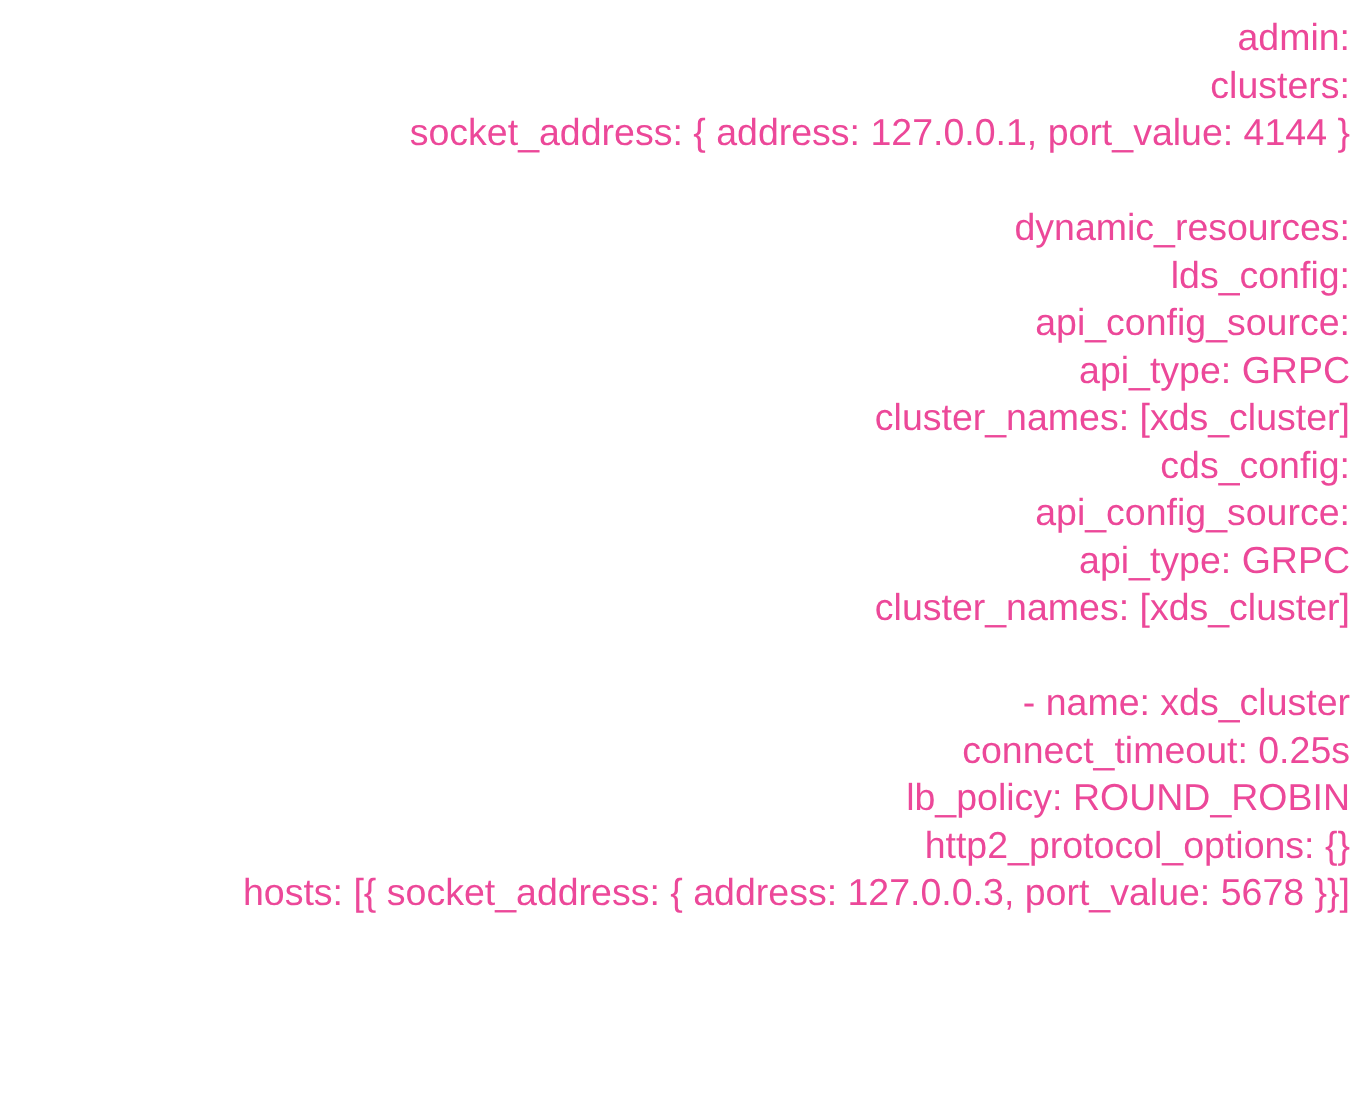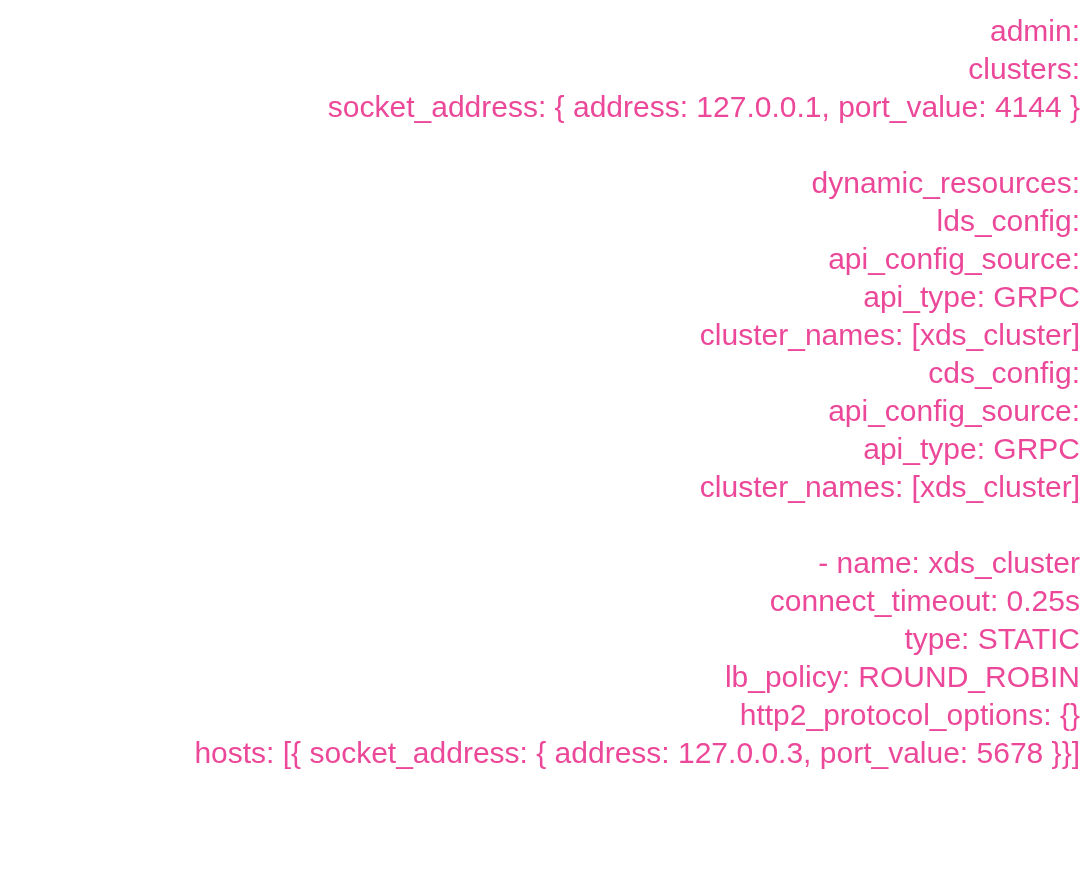--- a/index.html
+++ b/index.html
@@ -41,18 +41,17 @@
     <div class="code-line">    api_config_source:</div>
     <div class="code-line">      api_type: GRPC</div>
     <div class="code-line">      cluster_names: [xds_cluster]</div>
     <div class="code-line">  cds_config:</div>
     <div class="code-line">    api_config_source:</div>
     <div class="code-line">      api_type: GRPC</div>
     <div class="code-line">      cluster_names: [xds_cluster]</div>
     <div class="code-line"></div>
     <div class="code-line">  - name: xds_cluster</div>
     <div class="code-line">    connect_timeout: 0.25s</div>
-    <div class="code-line">    type: STATIC</div>
     <div class="code-line">    lb_policy: ROUND_ROBIN</div>
     <div class="code-line">    http2_protocol_options: {}</div>
     <div class="code-line">    hosts: [{ socket_address: { address: 127.0.0.3, port_value: 5678 }}]</div>
   </div>
 </div>
 
 </body></html>

